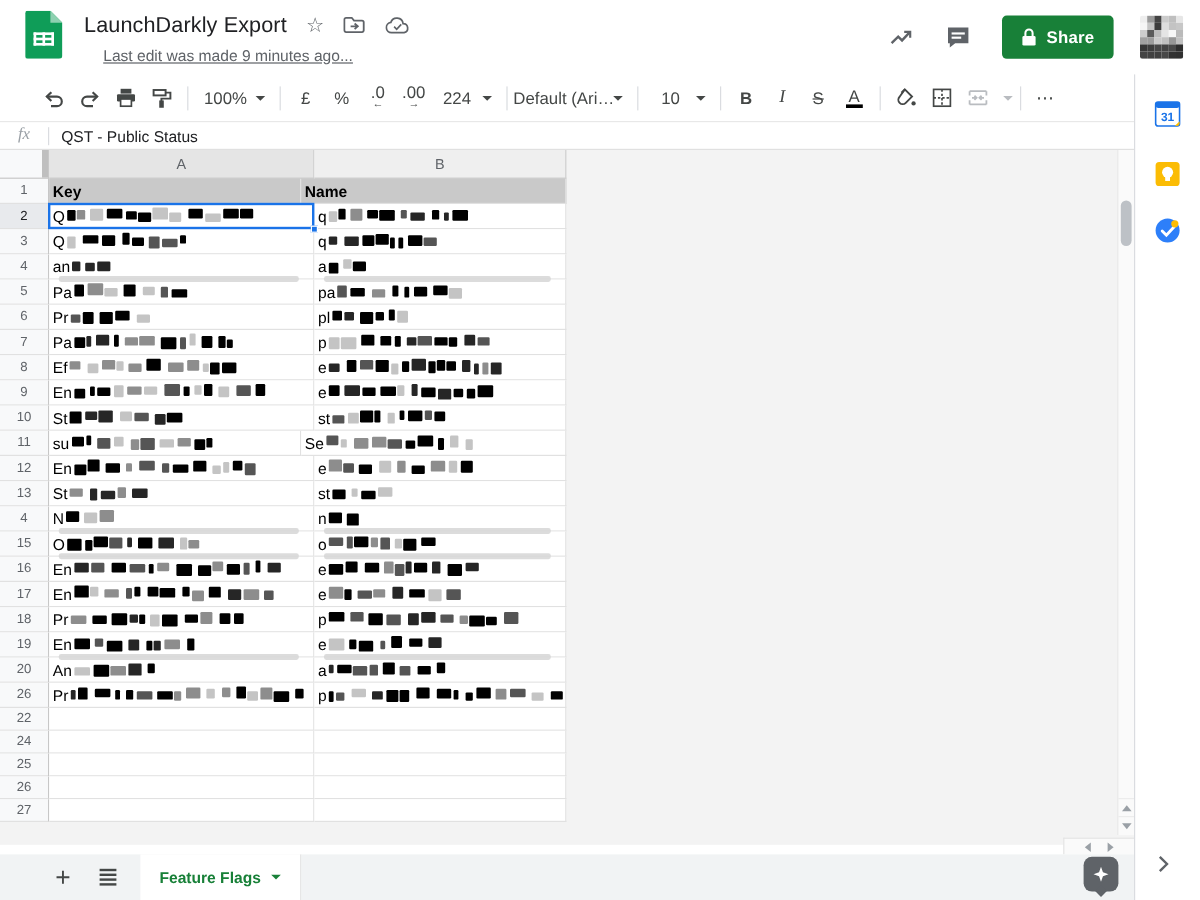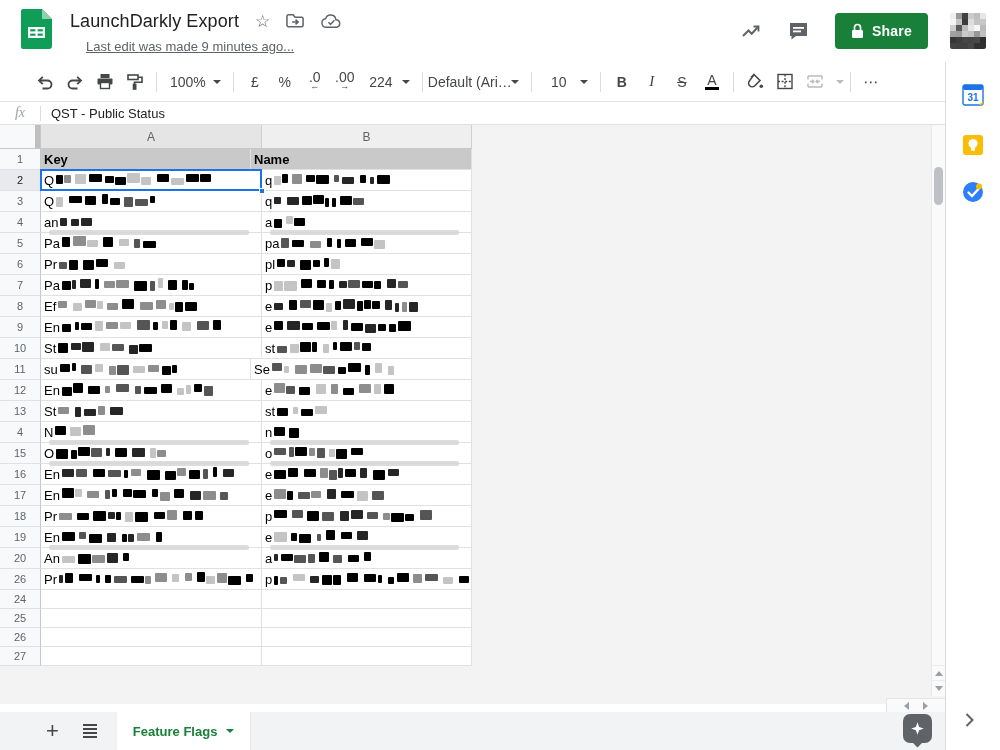--- a/index.html
+++ b/index.html
@@ -969,20 +969,29 @@
             <i style="width: 6px; height: 7px; margin-right: 3px; background: rgb(0, 0, 0); transform: translateY(1px);"></i>
             <i style="width: 12px; height: 9px; margin-right: 4px; background: rgb(0, 0, 0); transform: translateY(-2px);"></i>
             <i style="width: 9px; height: 9px; margin-right: 3px; background: rgb(141, 141, 141); transform: translateY(-1px);"></i>
             <i style="width: 13px; height: 7px; margin-right: 5px; background: rgb(85, 85, 85); transform: translateY(-2px);"></i>
             <i style="width: 10px; height: 7px; margin-right: 6px; background: rgb(196, 196, 196); transform: translateY(1px);"></i>
             <i style="width: 10px; height: 7px; margin-right: 3px; background: rgb(0, 0, 0); transform: translateY(0px);"></i>
           </span>
         </div>
       </div>
       <div class="grid-row short">
+        <div class="rh">22</div>
+        <div class="cell a">
+          <span></span>
+        </div>
+        <div class="cell b">
+          <span></span>
+        </div>
+      </div>
+      <div class="grid-row short">
         <div class="rh">24</div>
         <div class="cell a">
           <span></span>
         </div>
         <div class="cell b">
           <span></span>
         </div>
       </div>
       <div class="grid-row short">
         <div class="rh">25</div>

